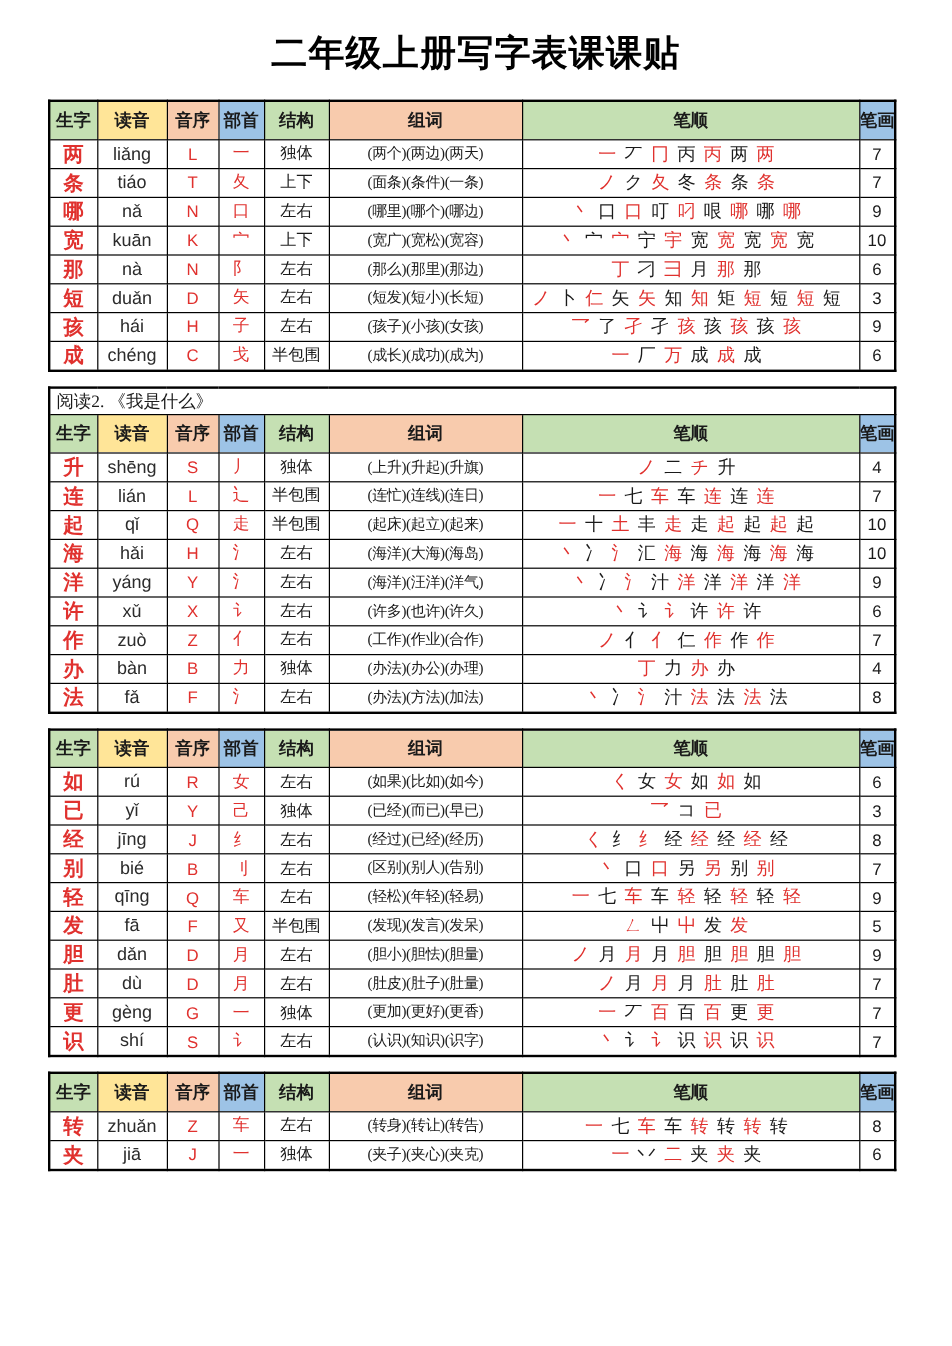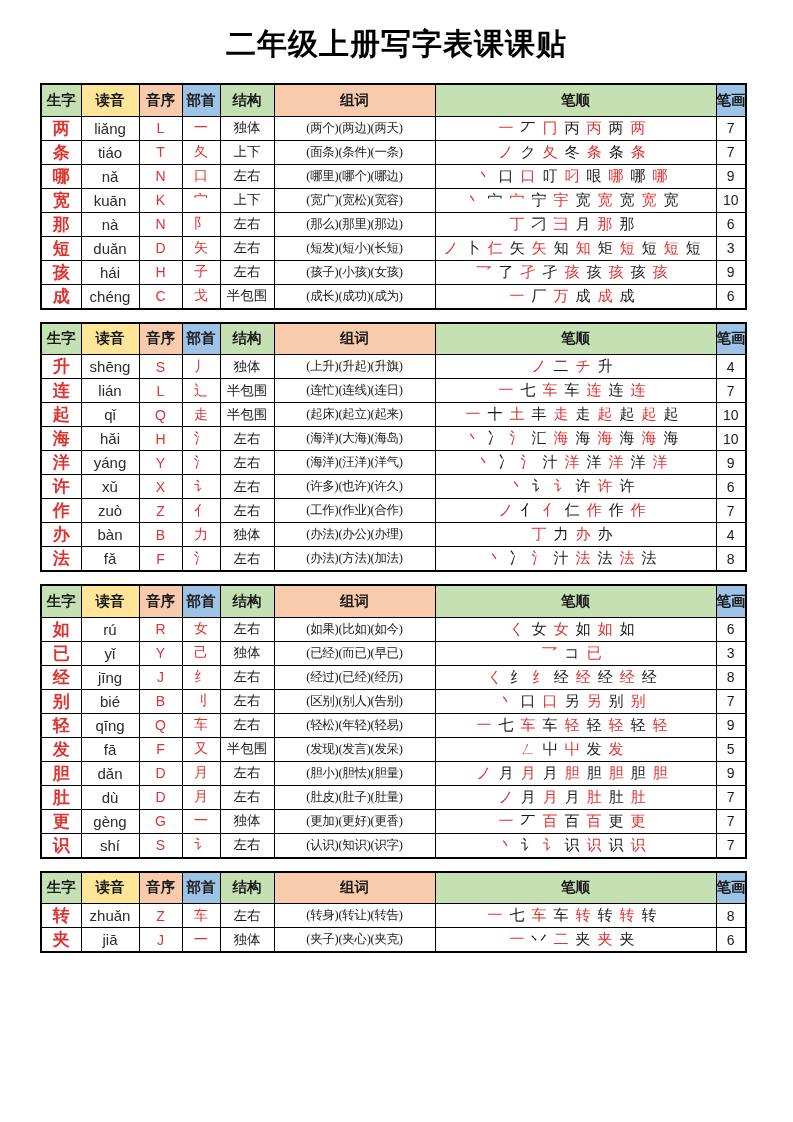--- a/index.html
+++ b/index.html
@@ -198,20 +198,23 @@
       <col class="w0">
           <col class="w1">
           <col class="w2">
           <col class="w3">
       <col class="w4">
           <col class="w5">
           <col class="w6">
           <col class="w7">
     </colgroup>
     <tbody>
+      <tr class="section-row">
+        <td colspan="8">阅读2. 《我是什么》</td>
+      </tr>
       <tr class="head-row">
             <th style="background: rgb(197, 224, 179);">生字</th>
             <th style="background: rgb(255, 229, 152);">读音</th>
             <th style="background: rgb(248, 203, 173);">音序</th>
             <th style="background: rgb(157, 195, 230);">部首</th>
             <th style="background: rgb(197, 224, 179);">结构</th>
             <th style="background: rgb(248, 203, 173);">组词</th>
             <th style="background: rgb(197, 224, 179);">笔顺</th>
             <th style="background: rgb(157, 195, 230);">笔画</th>
           </tr>

